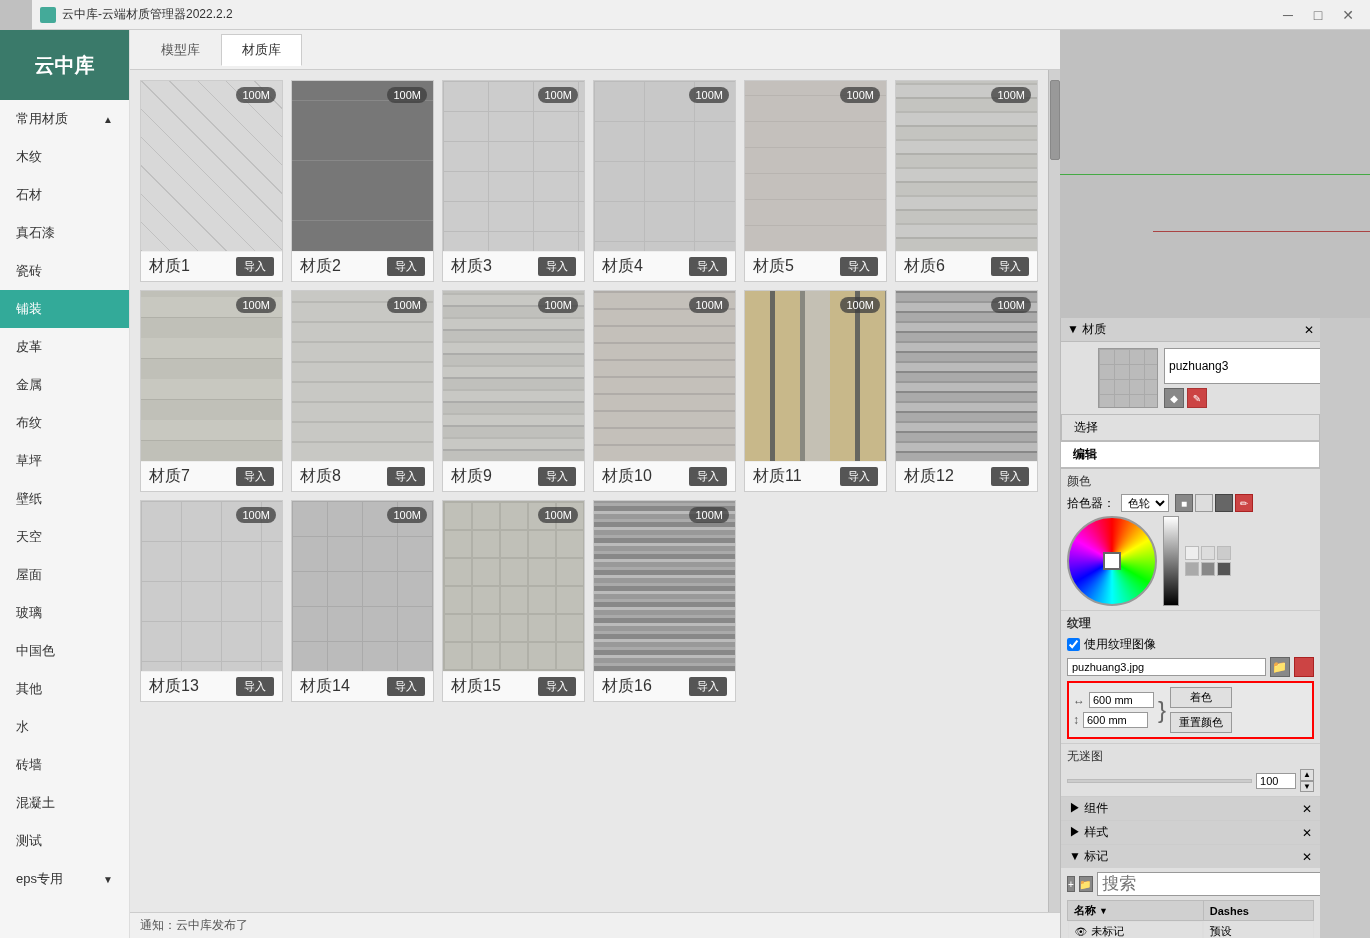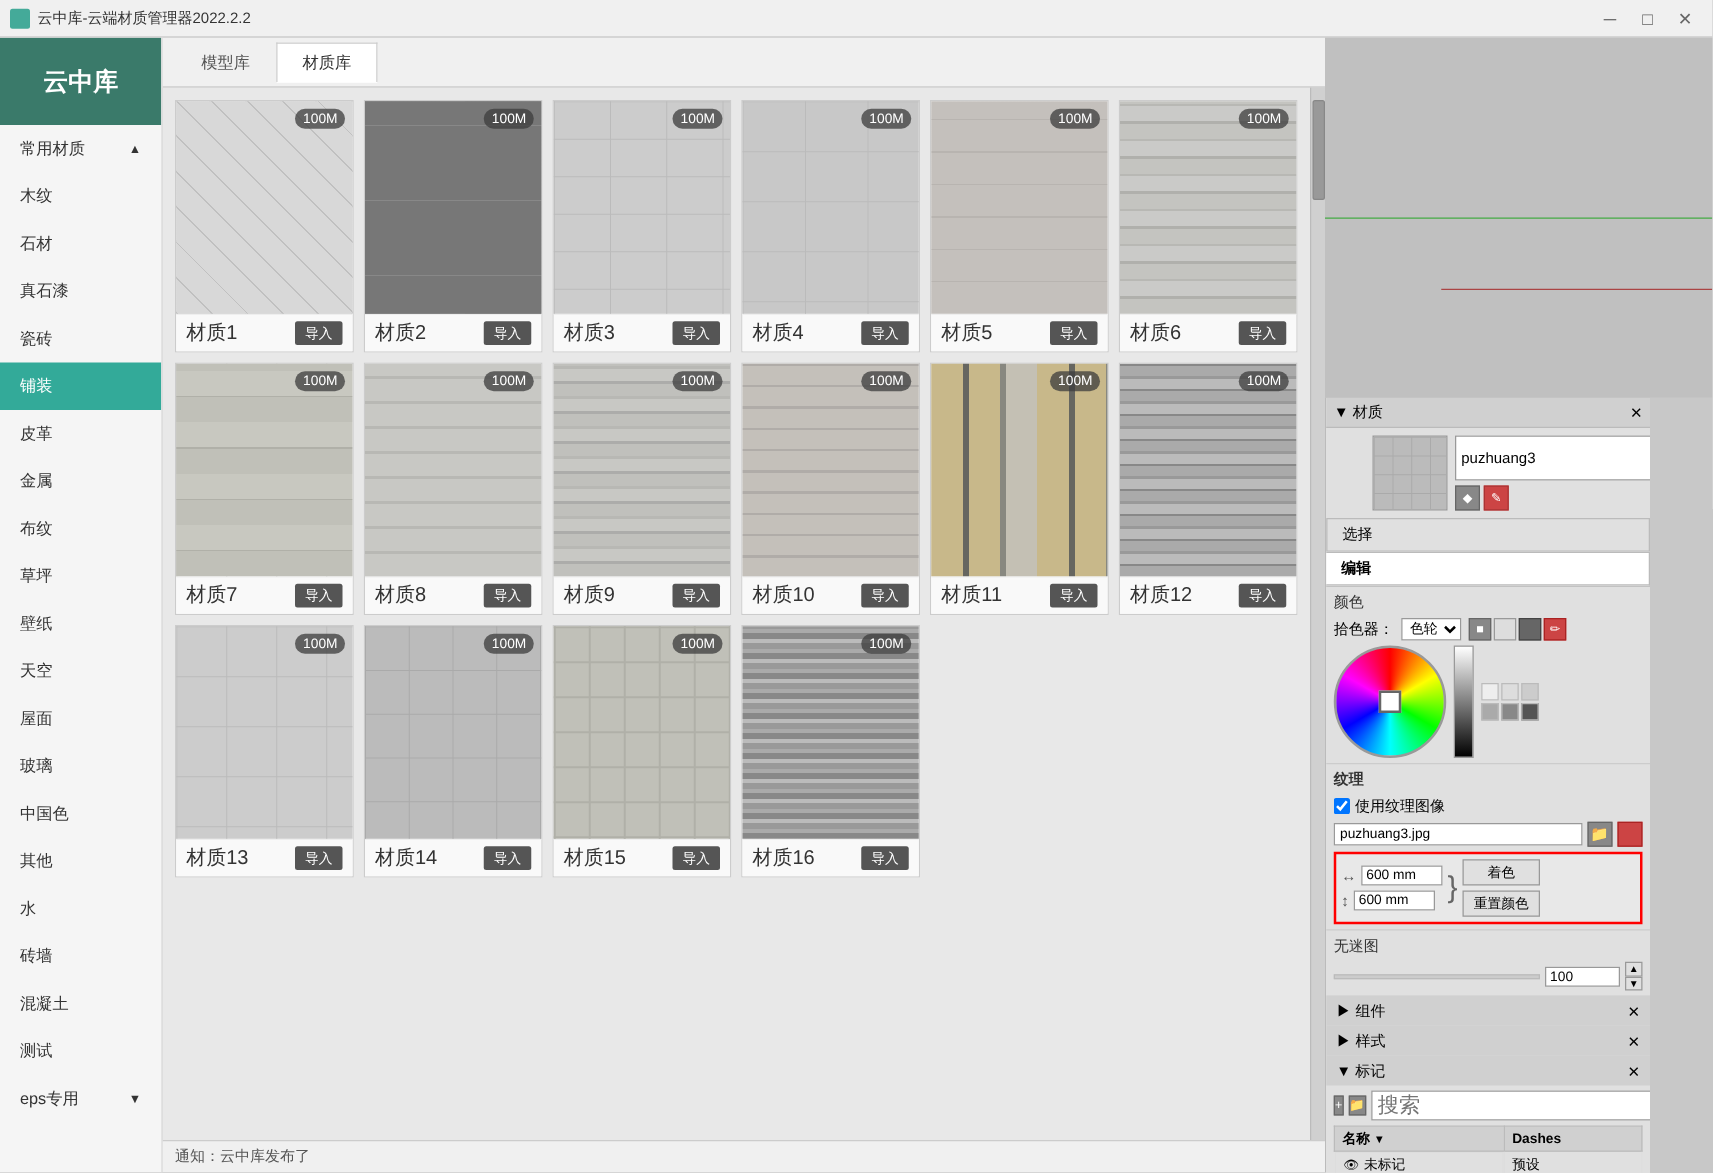--- a/index.html
+++ b/index.html
@@ -1,19 +1,19 @@
 <!DOCTYPE html>
 <html><head>
   <meta charset="utf-8">
   <style>
     * { box-sizing: border-box; margin: 0; padding: 0; }
     body { font-family: 'Microsoft YaHei', Arial, sans-serif; font-size: 12px; background: #c0c0c0; width: 1370px; height: 938px; overflow: hidden; display: flex; flex-direction: column; }
 
     
-    .title-bar { background: #f0f0f0; height: 30px; display: flex; align-items: center; justify-content: space-between; padding: 0 8px; border-bottom: 1px solid #ccc; flex-shrink: 0; }
+    .title-bar { background: #f0f0f0; height: 30px; display: flex; align-items: center; justify-content: space-between; padding: 0 8px; border-bottom: 1px solid #ccc; flex-shrink: 0; margin-left: 32px; }
     .title-bar-left { display: flex; align-items: center; gap: 6px; font-size: 12px; color: #333; }
     .title-bar-logo { width: 16px; height: 16px; background: #4a9; border-radius: 2px; }
     .title-bar-controls { display: flex; gap: 2px; }
     .title-btn { width: 28px; height: 20px; background: transparent; border: none; cursor: pointer; font-size: 14px; color: #666; display: flex; align-items: center; justify-content: center; }
 
     
     .app-body { display: flex; flex: 1; overflow: hidden; }
 
     
     .sidebar { width: 130px; background: #f5f5f5; border-right: 1px solid #ddd; display: flex; flex-direction: column; overflow-y: auto; flex-shrink: 0; }
@@ -407,21 +407,21 @@
             <button style="font-size:11px;border:1px solid #999;background:#e0e0e0;padding:2px 8px;cursor:pointer;">着色</button>
             <button style="font-size:11px;border:1px solid #999;background:#e0e0e0;padding:2px 8px;cursor:pointer;">重置颜色</button>
           </div>
         </div>
       </div>
 
       <div style="padding:4px 6px;border-bottom:1px solid #ccc;">
         <div style="font-size:12px;color:#333;margin-bottom:4px;">无迷图</div>
         <div style="display:flex;align-items:center;gap:4px;">
           <div style="flex:1;height:4px;background:#ccc;border:1px solid #bbb;"></div>
-          <input type="text" style="width: 60px; border: 1px solid rgb(153, 153, 153); padding: 1px 3px; font-size: 11px; background: white;" value="100">
+          <input type="text" style="width: 40px; border: 1px solid rgb(153, 153, 153); padding: 1px 3px; font-size: 11px; background: white;" value="100">
           <div style="display:flex;flex-direction:column;">
             <button style="font-size:8px;padding:0 2px;line-height:1.2;border:1px solid #999;background:#e0e0e0;cursor:pointer;">▲</button>
             <button style="font-size:8px;padding:0 2px;line-height:1.2;border:1px solid #999;background:#e0e0e0;cursor:pointer;">▼</button>
           </div>
         </div>
       </div>
 
       <div style="border-bottom:1px solid #ccc;">
         <div style="background:#d0d0d0;padding:3px 8px;font-size:12px;cursor:pointer;display:flex;align-items:center;justify-content:space-between;">
           <span>▶ <span>组件</span></span>

